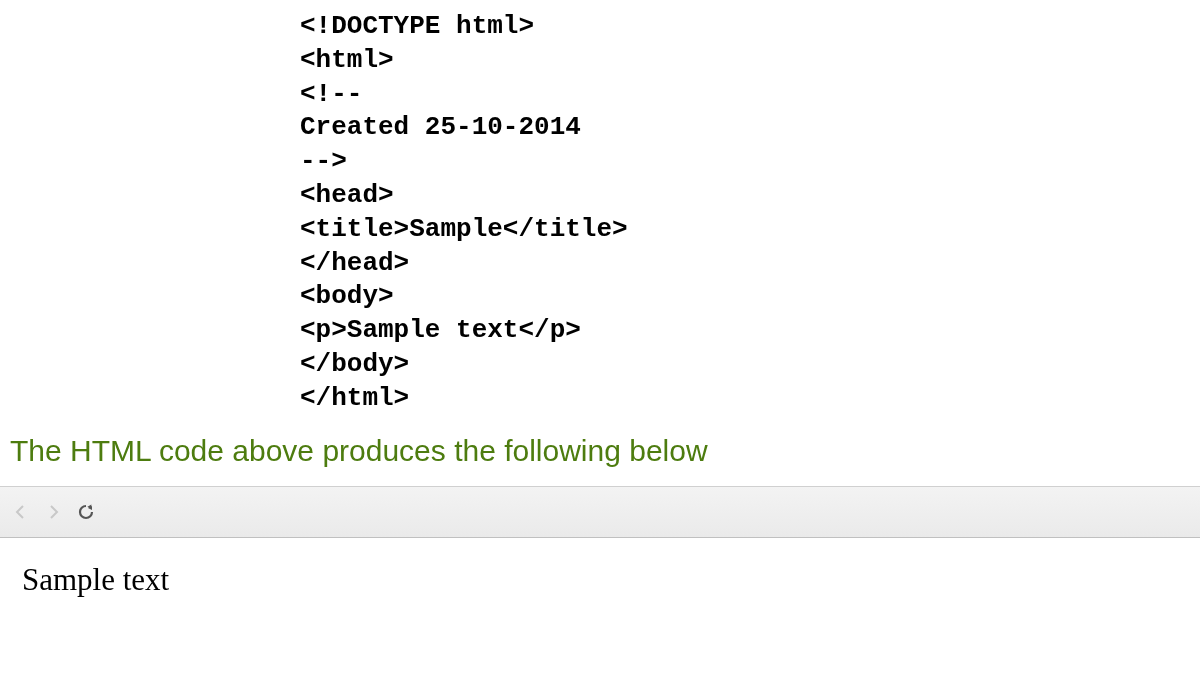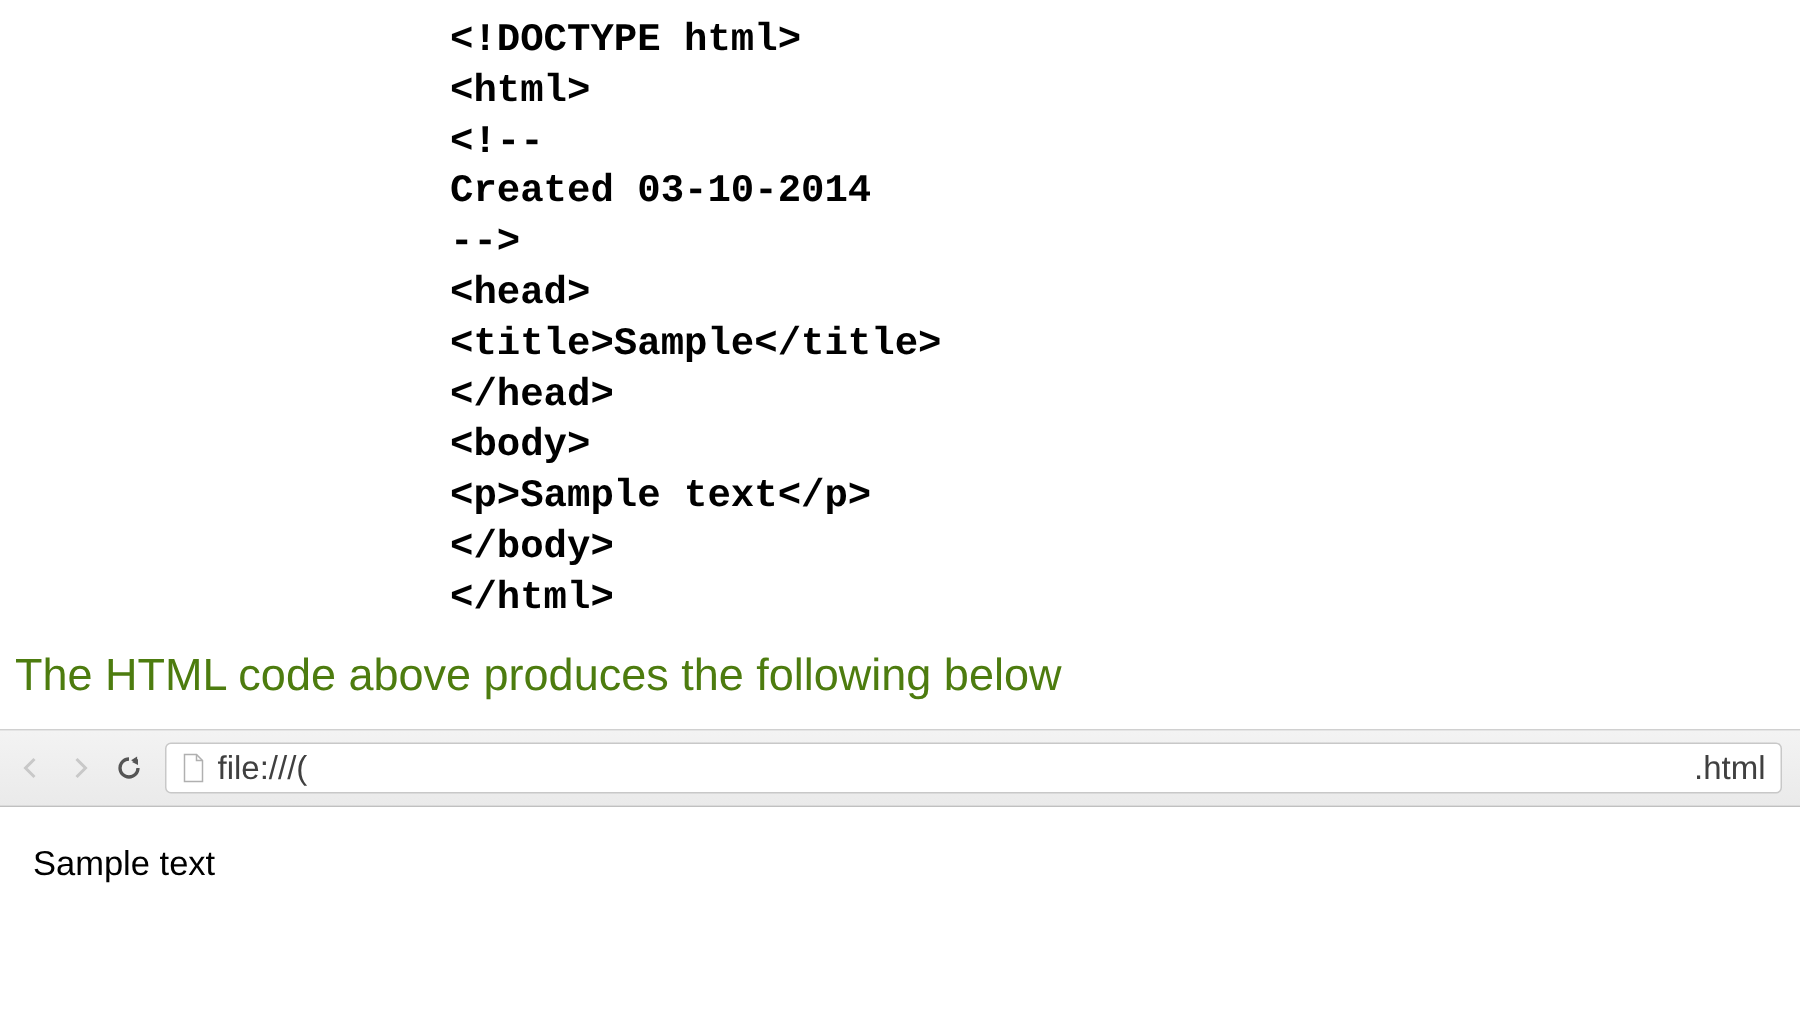--- a/index.html
+++ b/index.html
@@ -77,32 +77,32 @@
     flex: 1;
     white-space: nowrap;
     overflow: hidden;
   }
   .url-ext {
     flex-shrink: 0;
     color: #404040;
   }
   .page-content {
     padding: 24px 0 0 22px;
-    font-family: Liberation Sans, sans-serif;
-    font-size: 23px;
+    font-family: Liberation Serif, serif;
+    font-size: 31px;
     color: #000000;
   }
 </style>
 </head>
 <body>
 
 <div class="code-block"><span>&lt;!DOCTYPE html&gt;</span>
 <span>&lt;html&gt;</span>
 <span>&lt;!--</span>
-<span>Created 03-10-2014</span>
+<span>Created 25-10-2014</span>
 <span>--&gt;</span>
 <span>&lt;head&gt;</span>
 <span>&lt;title&gt;Sample&lt;/title&gt;</span>
 <span>&lt;/head&gt;</span>
 <span>&lt;body&gt;</span>
 <span>&lt;p&gt;Sample text&lt;/p&gt;</span>
 <span>&lt;/body&gt;</span>
 <span>&lt;/html&gt;</span></div>
 
 <div class="explain">The HTML code above produces the following below</div>
@@ -120,27 +120,17 @@
   </div>
   <div class="reload">
     <svg width="18" height="18" viewBox="0 0 18 18">
         <path d="M9 3 a6 6 0 1 0 6 6" fill="none" stroke="currentColor" stroke-width="2.2"></path>
         <path d="M15 3 L15 9 L9 9" fill="none" stroke="none"></path>
         <polygon points="15,2 15,8 10,5" fill="currentColor" transform="translate(0,-1) scale(0.8) translate(3,1)"></polygon>
         <path d="M14.5 3.5 L14.5 7.5 L10.5 7.5 Z" fill="currentColor" opacity="0"></path>
         <path d="M14 3 L14 7 L10 5 Z" fill="currentColor" transform="translate(1,0)"></path>
       </svg>
   </div>
-  <div class="address-bar">
-    <span class="file-icon">
-      <svg width="16" height="20" viewBox="0 0 16 20">
-          <path d="M2 1 L10 1 L14 5 L14 19 L2 19 Z" fill="#ffffff" stroke="#b0b0b0" stroke-width="1"></path>
-          <path d="M10 1 L10 5 L14 5" fill="none" stroke="#b0b0b0" stroke-width="1"></path>
-        </svg>
-    </span>
-    <span class="url-text">file:///(</span>
-    <span class="url-ext">.html</span>
-  </div>
 </div>
 
 <div class="page-content">
   <p>Sample text</p>
 </div>
 
 </body></html>

